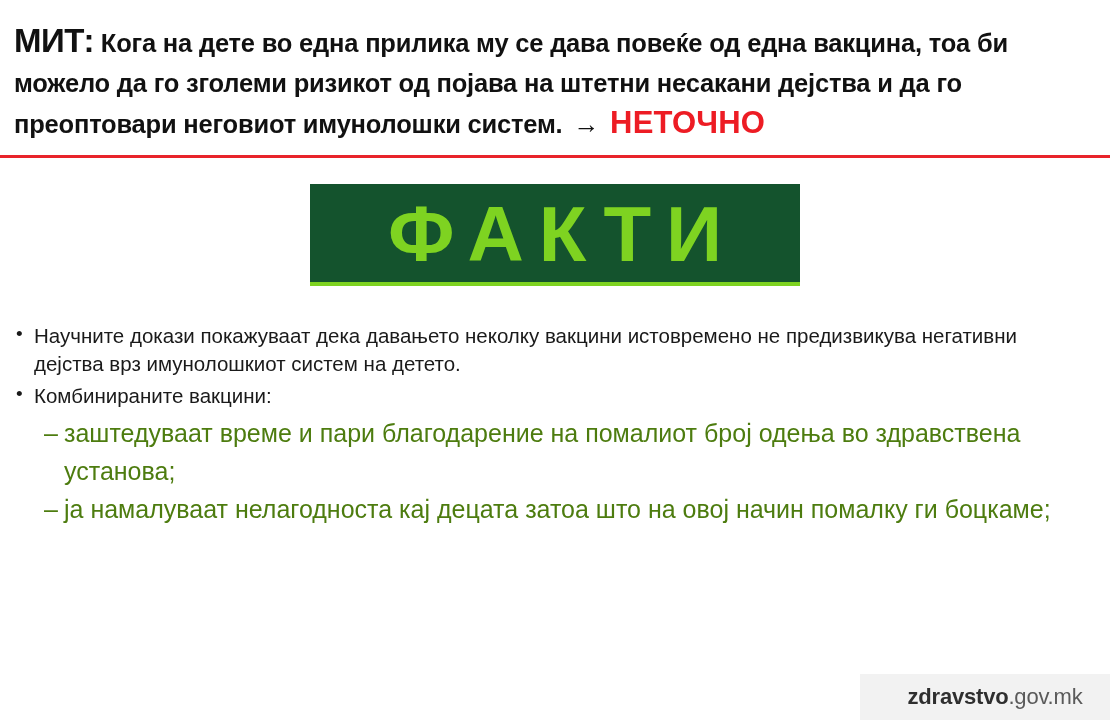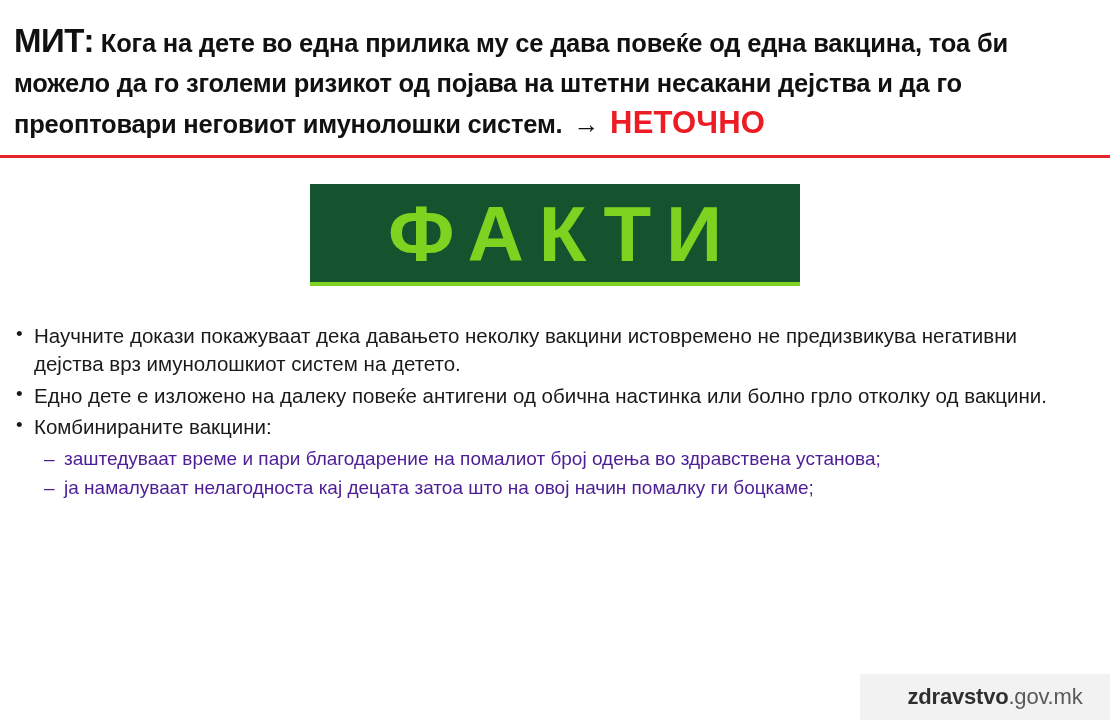--- a/index.html
+++ b/index.html
@@ -95,23 +95,23 @@
   }
 
   .sub-list {
     margin: 4px 0 0 0;
     padding: 0;
     list-style: none;
   }
   .sub-list > li {
     position: relative;
     padding-left: 30px;
-    font-size: 19px;
+    font-size: 25px;
     line-height: 1.52;
-    color: #4c1d95;
+    color: #4d7c0f;
   }
   .sub-list > li::before {
     content: "\2013";
     position: absolute;
     left: 10px;
     top: 0;
   }
 
   
   .footer {
@@ -152,23 +152,20 @@
   <div class="facts-box">
     <div class="facts-title">ФАКТИ</div>
   </div>
 </div>
 
 <ul class="facts-list">
   <li>
     <span>Научните докази покажуваат дека давањето неколку вакцини истовремено не предизвикува негативни дејства врз имунолошкиот систем на детето.</span>
   </li>
   <li>
-    <span>Едно дете е изложено на далеку повеќе антигени од обична настинка или болно грло отколку од вакцини.</span>
-  </li>
-  <li>
     <span>Комбинираните вакцини:</span>
     <ul class="sub-list">
       <li>
         <span>заштедуваат време и пари благодарение на помалиот број одења во здравствена установа;</span>
       </li>
       <li>
         <span>ја намалуваат нелагодноста кај децата затоа што на овој начин помалку ги боцкаме;</span>
       </li>
     </ul>
   </li>

